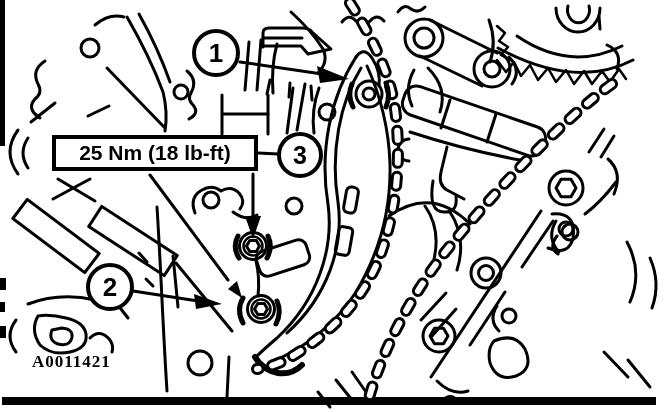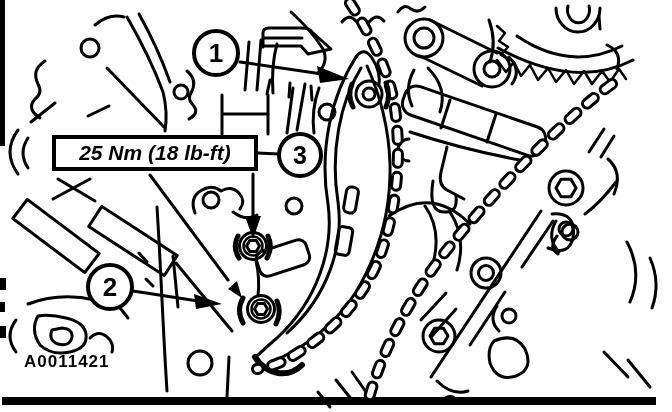--- a/index.html
+++ b/index.html
@@ -13,25 +13,25 @@
     border:4px solid #000;border-radius:50%;background:#fff;
     display:flex;align-items:center;justify-content:center;
     font-weight:700;font-size:26px;color:#000;z-index:3;
   }
   .c1{left:192px;top:29px;}
   .c2{left:86px;top:263px;}
   .c3{left:277px;top:132px;width:46px;height:46px;font-size:25px;}
   .torque{
     position:absolute;box-sizing:border-box;left:52px;top:135px;width:206px;height:36px;
     border:4px solid #000;background:#fff;display:flex;align-items:center;justify-content:center;
-    font-weight:700;font-size:21px;color:#000;white-space:nowrap;z-index:3;font-style:italic;
+    font-weight:700;font-size:21px;color:#000;white-space:nowrap;z-index:3;
   }
   .figcode{
-    position:absolute;left:24px;top:352px;font-weight:700;font-size:17px;
-    letter-spacing:1px;color:#000;z-index:3;
+    position:absolute;left:32px;top:352px;font-weight:700;font-size:17px;
+    letter-spacing:1px;color:#000;z-index:3;font-family:Liberation Serif, serif;
   }
 </style>
 </head>
 <body>
 
 <div class="stage">
 
 <svg width="672" height="412" viewBox="0 0 672 412">
 
   <g stroke="none" fill="#000000">

